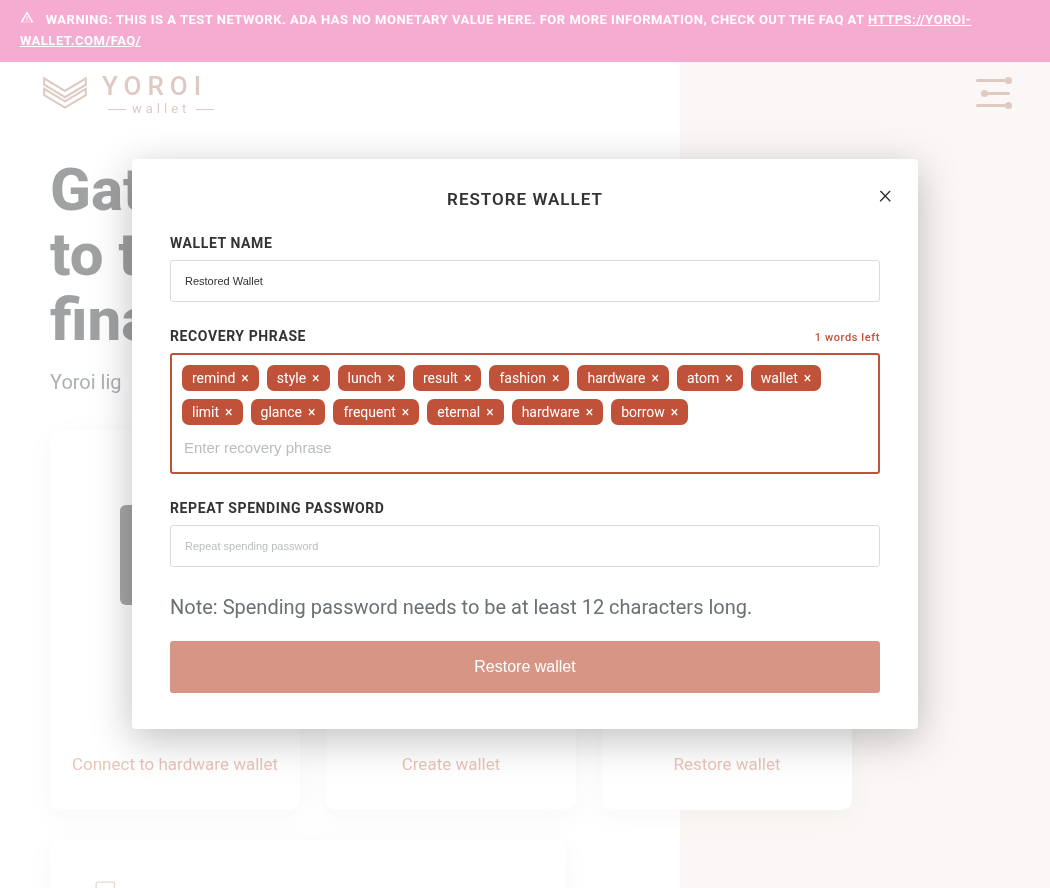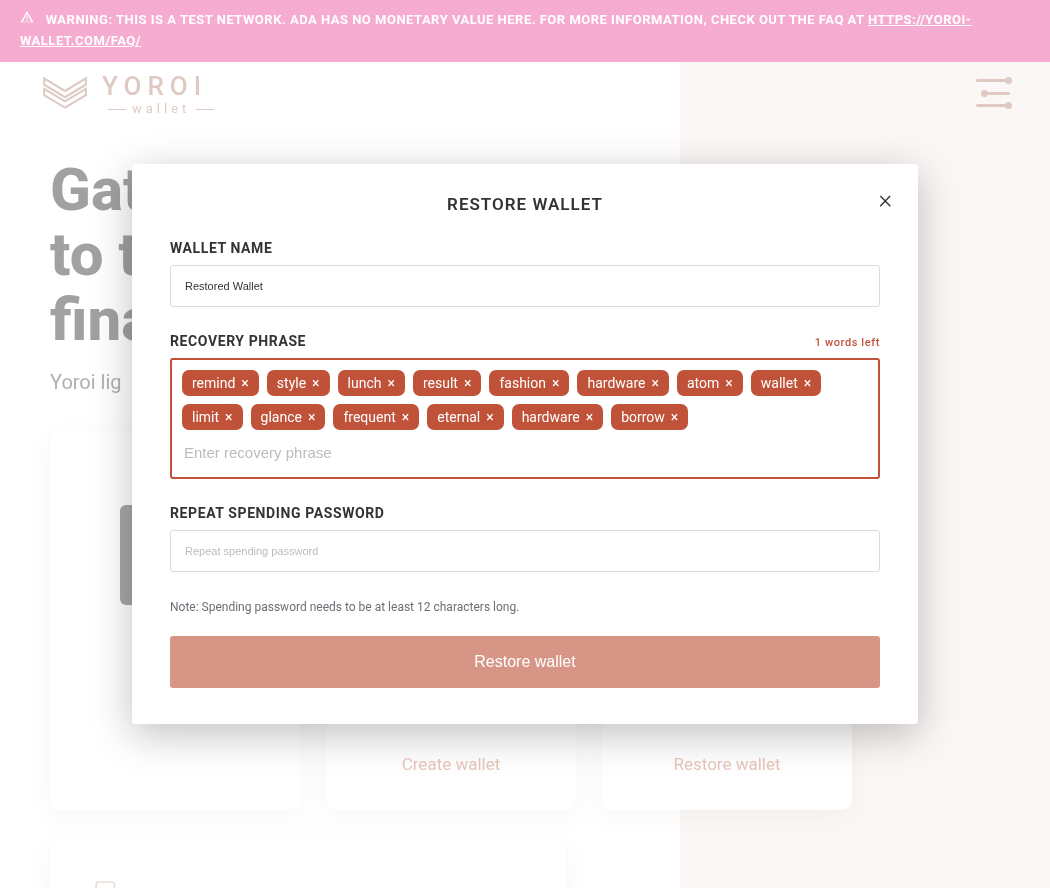--- a/index.html
+++ b/index.html
@@ -108,21 +108,21 @@
   }
   .chip .x { font-size:14px; cursor:pointer;}
   .phrase-input {
     border:none; outline:none; font-size:15px; flex:1 1 180px; min-width:180px; color:#737373;
     padding:6px 2px;
   }
   .phrase-input::placeholder{ color:#b9bdc0;}
   .pw-row { display:flex; gap:40px; margin-top:26px;}
   .pw-col { flex:1; }
   .pw-col .field-label { margin-top:0;}
-  .note { margin-top:28px; font-size:12px; color:#6a7076;}
+  .note { margin-top:28px; font-size:20px; color:#6a7076;}
   .restore-btn {
     margin-top:22px; width:100%; background:#d79685; color:#fff;
     border:none; border-radius:3px; padding:17px 0; font-size:16px; cursor:pointer;
   }
 
   
   .illus-lock {
     width:110px; height:100px; background:#3d3d3d; border-radius:6px;
     display:flex; align-items:center; justify-content:center;
   }
@@ -168,20 +168,21 @@
       <span>financial</span>
     </h1>
     <div class="subhead">Yoroi lig</div>
   </div>
 
   <div class="cards-row">
     <div class="card">
       <div class="card-illus">
           <div class="illus-lock"></div>
         </div>
+      <div class="card-label">Connect to hardware wallet</div>
     </div>
     <div class="card">
       <div class="card-illus"></div>
       <div class="card-label">Create wallet</div>
     </div>
     <div class="card">
       <div class="card-illus"></div>
       <div class="card-label">Restore wallet</div>
     </div>
   </div>

